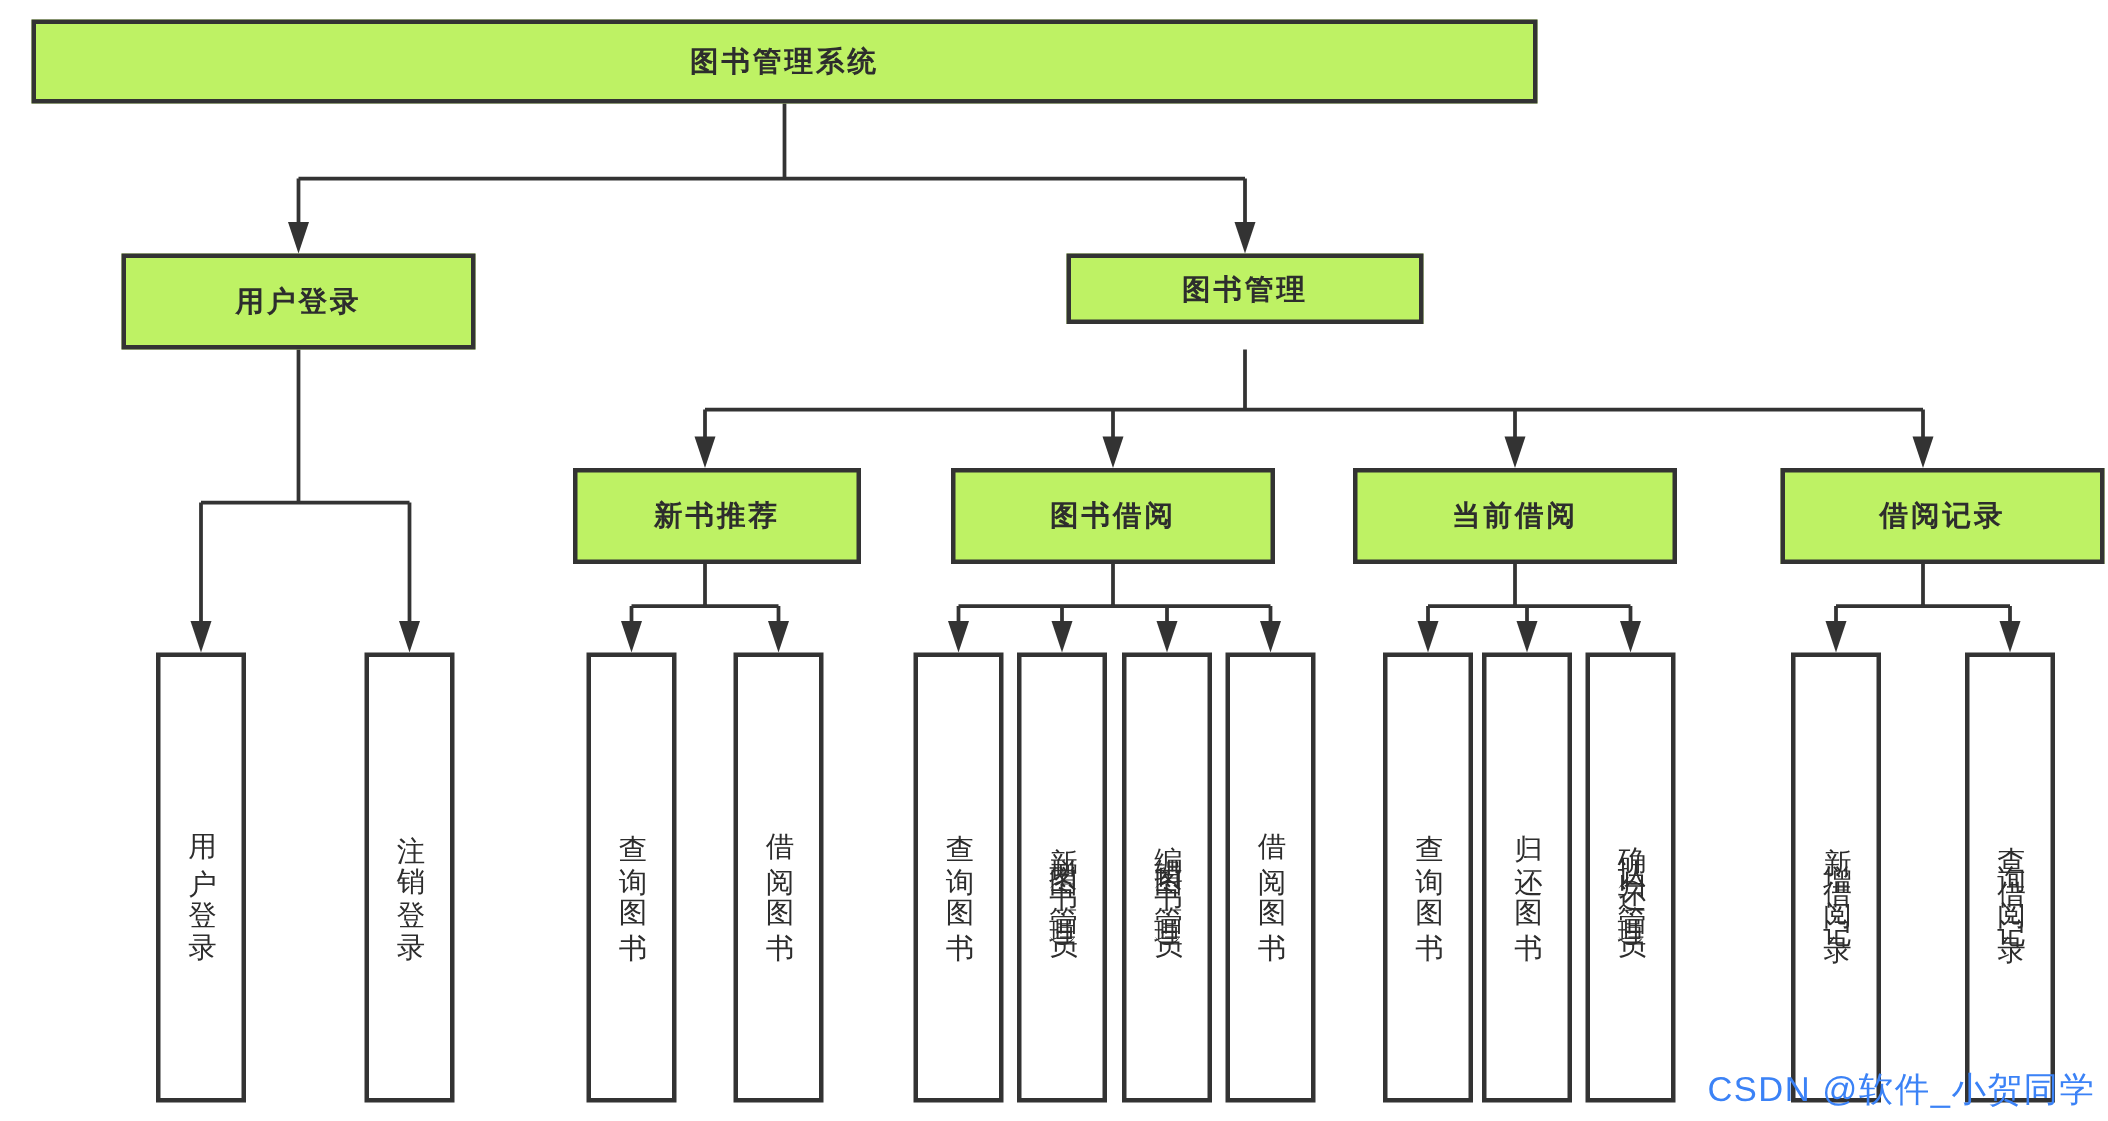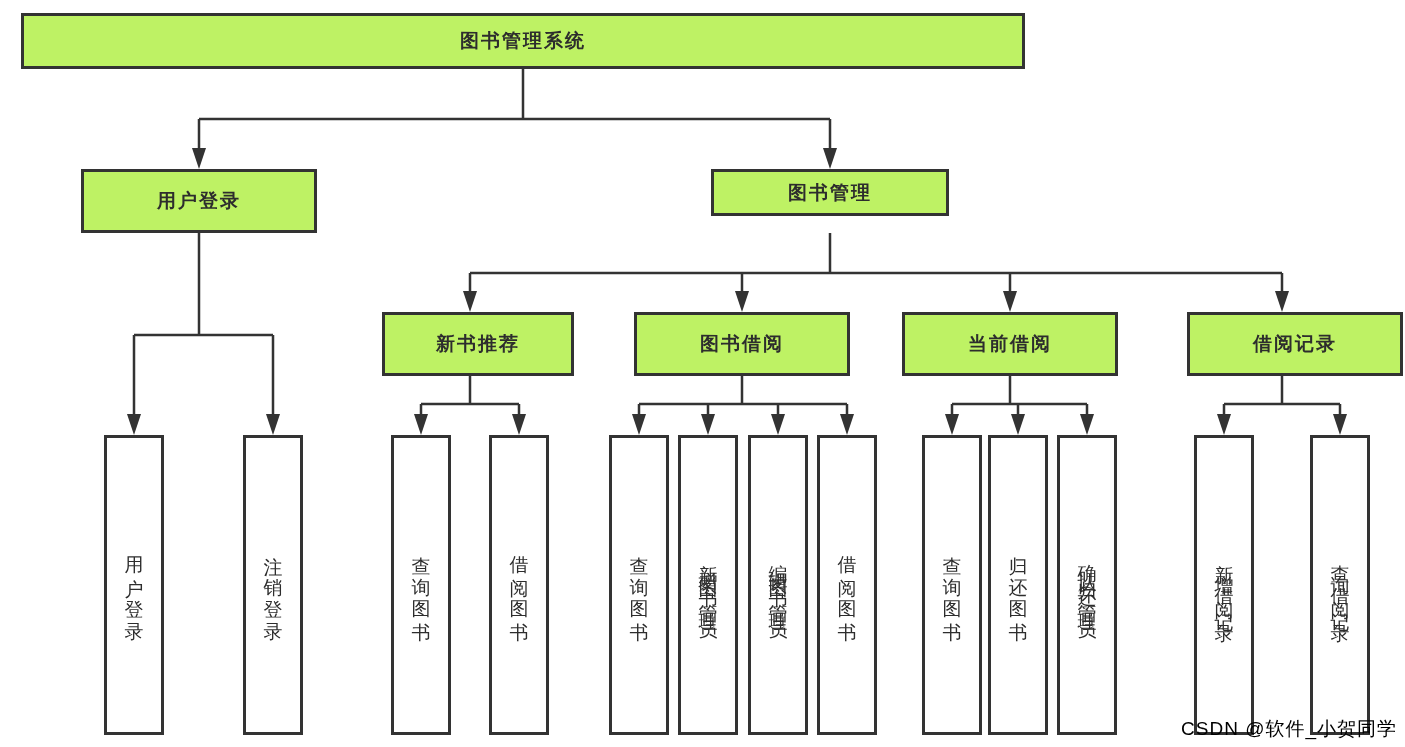--- a/index.html
+++ b/index.html
@@ -17,21 +17,21 @@
     position:absolute;box-sizing:border-box;background:#ffffff;border:3px solid #333333;
     top:435px;width:60px;height:300px;z-index:2;
     display:flex;align-items:center;justify-content:center;
     writing-mode:vertical-rl;text-orientation:mixed;
     font-size:19px;letter-spacing:8px;color:#2d2d2d;
   }
   .ls-wide{letter-spacing:22px;}
   .ls-med{letter-spacing:12px;}
   .watermark{
     position:absolute;right:8px;bottom:5px;z-index:3;
-    font-size:19px;letter-spacing:1px;color:#000000;
+    font-size:23px;letter-spacing:1px;color:#3b82f6;
   }
 </style>
 </head>
 <body>
 
 <div class="canvas">
 
   <svg class="connectors" width="1405" height="747" viewBox="0 0 1405 747" fill="none" xmlns="http://www.w3.org/2000/svg">
     <path stroke="#333333" stroke-width="2.5" d="M523 69 V119 M199 119 H830 M199 119 V150 M830 119 V150
          M199 233 V335 M134 335 H273 M134 335 V416 M273 335 V416

